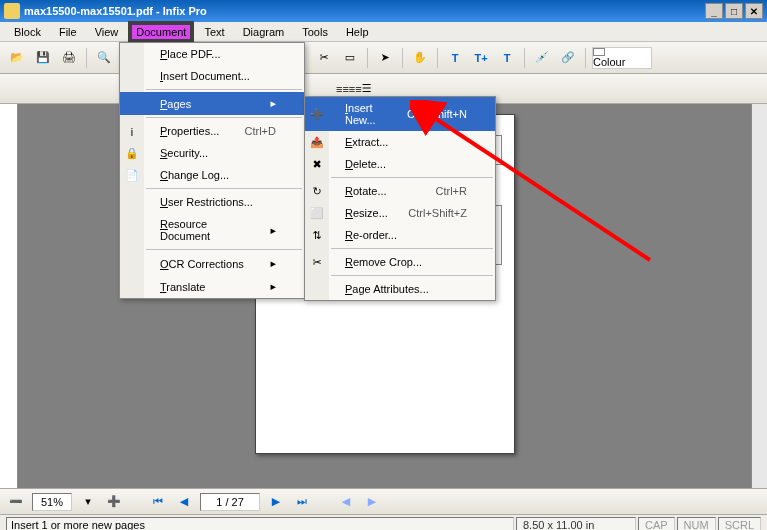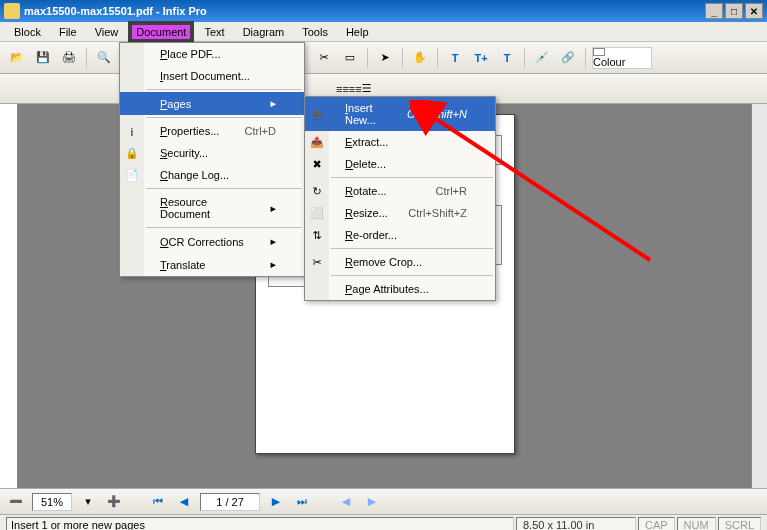--- a/index.html
+++ b/index.html
@@ -30,21 +30,21 @@
 .page .block { background: #f8f8f8; border: 1px solid #888; height: 60px; margin: 4px 0; }
 .scrollbar-v { width: 16px; background: #e8e8e8; border-left: 1px solid #888; }
 
 .menu-popup { position: absolute; background: #f9f8f4; border: 1px solid #888; box-shadow: 2px 2px 5px rgba(0,0,0,0.3); z-index: 100; }
 .menu-popup .icon-strip { position: absolute; left: 0; top: 0; bottom: 0; width: 24px; background: #eeece6; }
 .menu-popup .mitem { position: relative; padding: 5px 28px 5px 30px; cursor: default; display: flex; align-items: center; }
 .menu-popup .mitem.highlight { background: #316ac5; color: white; }
 .menu-popup .mitem .micon { position: absolute; left: 4px; width: 16px; height: 16px; display: flex; align-items: center; justify-content: center; }
 .menu-popup .mitem .label { flex: 1; padding-left: 10px; }
 .menu-popup .mitem .accel { margin-left: 20px; color: #555; }
-.menu-popup .mitem.highlight .accel { color: #fff; font-style: italic; }
+.menu-popup .mitem.highlight .accel { color: #fff; }
 .menu-popup .mitem .arrow { margin-left: 20px; }
 .menu-popup .msep { height: 1px; background: #c0c0c0; margin: 2px 2px 2px 26px; }
 
 .bottombar { background: linear-gradient(to bottom, #f7f6f2, #e5e2d8); height: 26px; display: flex; align-items: center; padding: 0 6px; gap: 6px; border-top: 1px solid #aaa; }
 .bottombar .nav-btn { width: 20px; height: 20px; display: flex; align-items: center; justify-content: center; cursor: pointer; }
 .bottombar .zoom-box { padding: 2px 8px; background: #fff; border: 1px inset #ccc; }
 .bottombar .page-box { padding: 2px 8px; background: #fff; border: 1px inset #ccc; width: 60px; text-align: center; }
 
 .statusbar { background: #eeece6; height: 20px; display: flex; align-items: center; padding: 0 6px; border-top: 1px solid #aaa; }
 .statusbar .status-text { flex: 1; border: 1px inset #ccc; padding: 1px 4px; background: #f4f4f0; }
@@ -160,20 +160,24 @@
       <span class="micon">🔒</span>
       <span class="label"><u>S</u>ecurity...</span>
     </div>
     <div class="mitem">
       <span class="micon">📄</span>
       <span class="label"><u>C</u>hange Log...</span>
     </div>
     <div class="msep"></div>
     <div class="mitem">
       <span class="micon"></span>
+      <span class="label"><u>U</u>ser Restrictions...</span>
+    </div>
+    <div class="mitem">
+      <span class="micon"></span>
       <span class="label"><u>R</u>esource Document</span>
       <span class="arrow">▸</span>
     </div>
     <div class="msep"></div>
     <div class="mitem">
       <span class="micon"></span>
       <span class="label"><u>O</u>CR Corrections</span>
       <span class="arrow">▸</span>
     </div>
     <div class="mitem">

